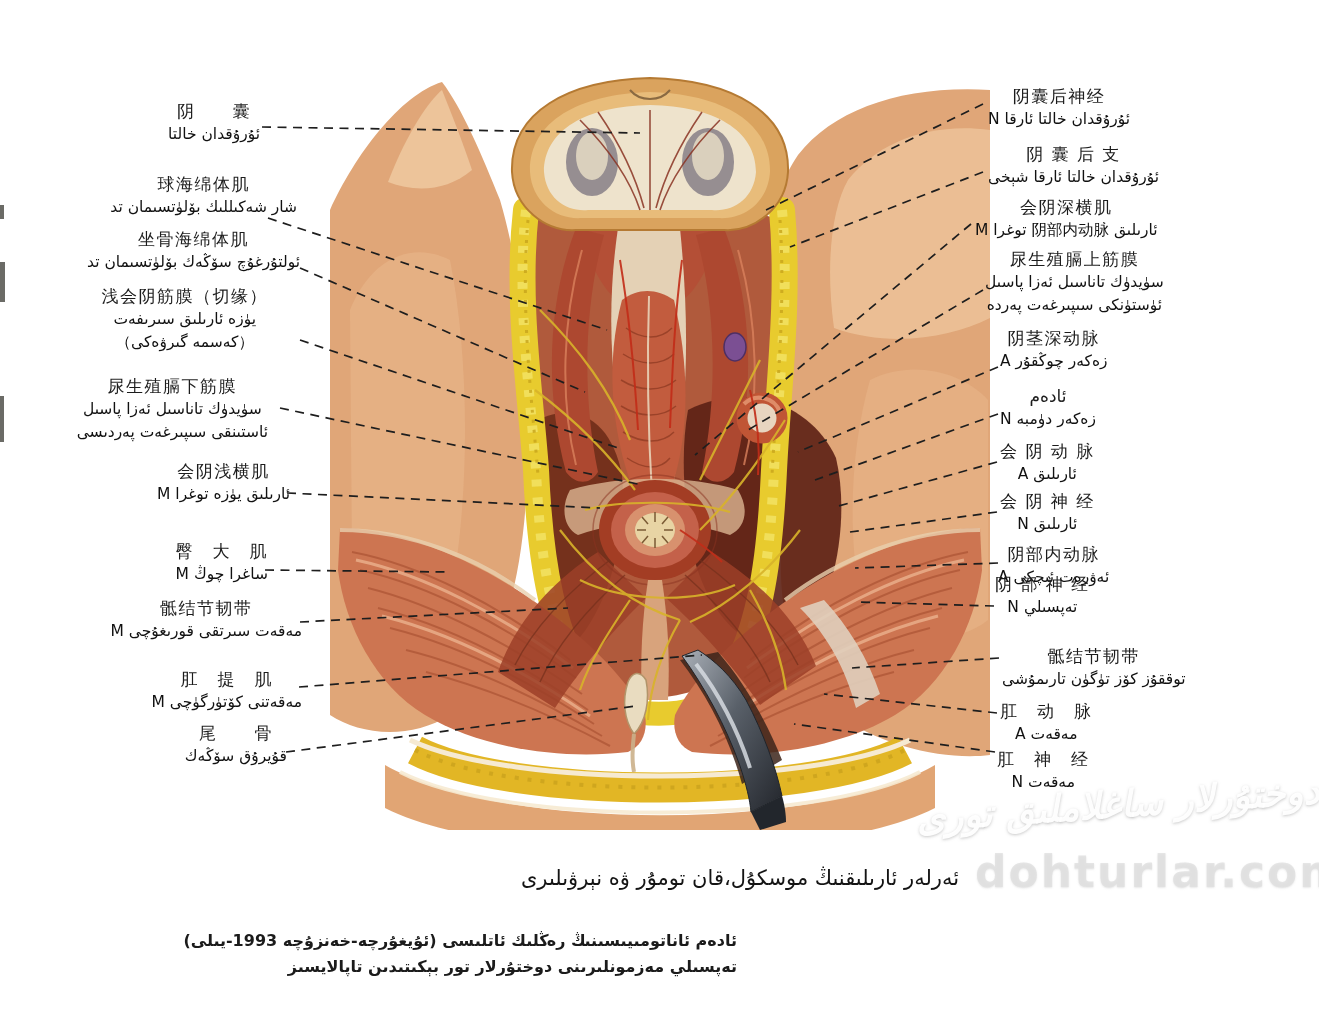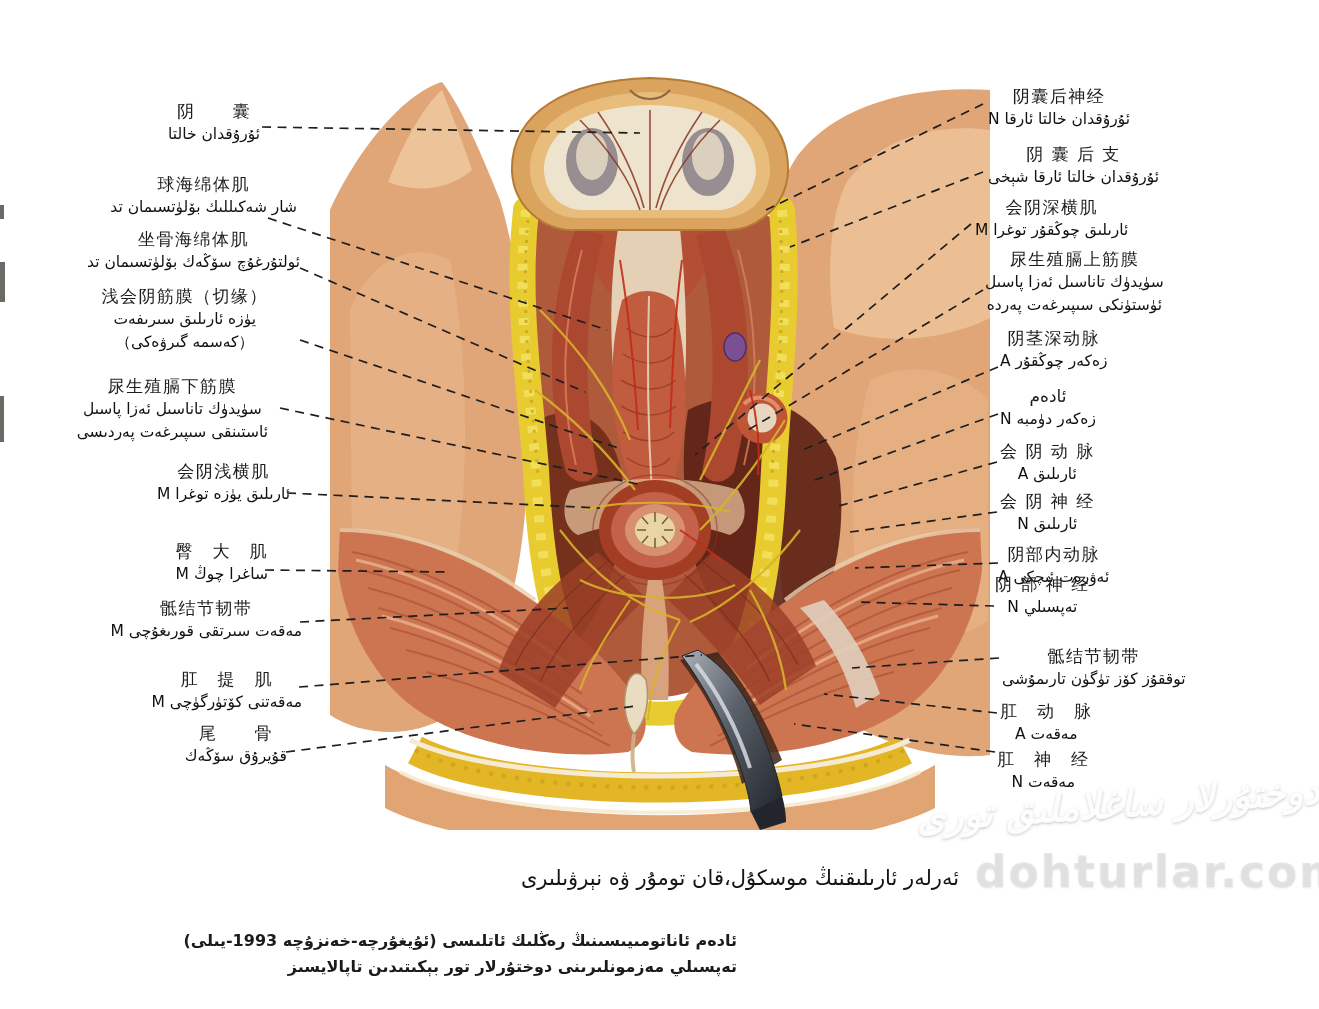--- a/index.html
+++ b/index.html
@@ -267,21 +267,21 @@
   <div class="lbl" style="top:85px;left:988px">
     <div class="zh">阴囊后神经</div>
     <div class="ug">ئۇرۇقدان خالتا ئارقا N</div>
   </div>
   <div class="lbl" style="top:143px;left:988px">
     <div class="zh">阴 囊 后 支</div>
     <div class="ug">ئۇرۇقدان خالتا ئارقا شېخى</div>
   </div>
   <div class="lbl" style="top:196px;left:975px">
     <div class="zh">会阴深横肌</div>
-    <div class="ug">ئارىلىق چوڭقۇر توغرا M</div>
+    <div class="ug">ئارىلىق 阴部内动脉 توغرا M</div>
   </div>
   <div class="lbl" style="top:248px;left:985px">
     <div class="zh">尿生殖膈上筋膜</div>
     <div class="ug">سۈيدۈك تاناسىل ئەزا پاسىل</div>
     <div class="ug">ئۈستۈنكى سىپىرغەت پەردە</div>
   </div>
   <div class="lbl" style="top:327px;left:1000px">
     <div class="zh">阴茎深动脉</div>
     <div class="ug">زەكەر چوڭقۇر A</div>
   </div>

